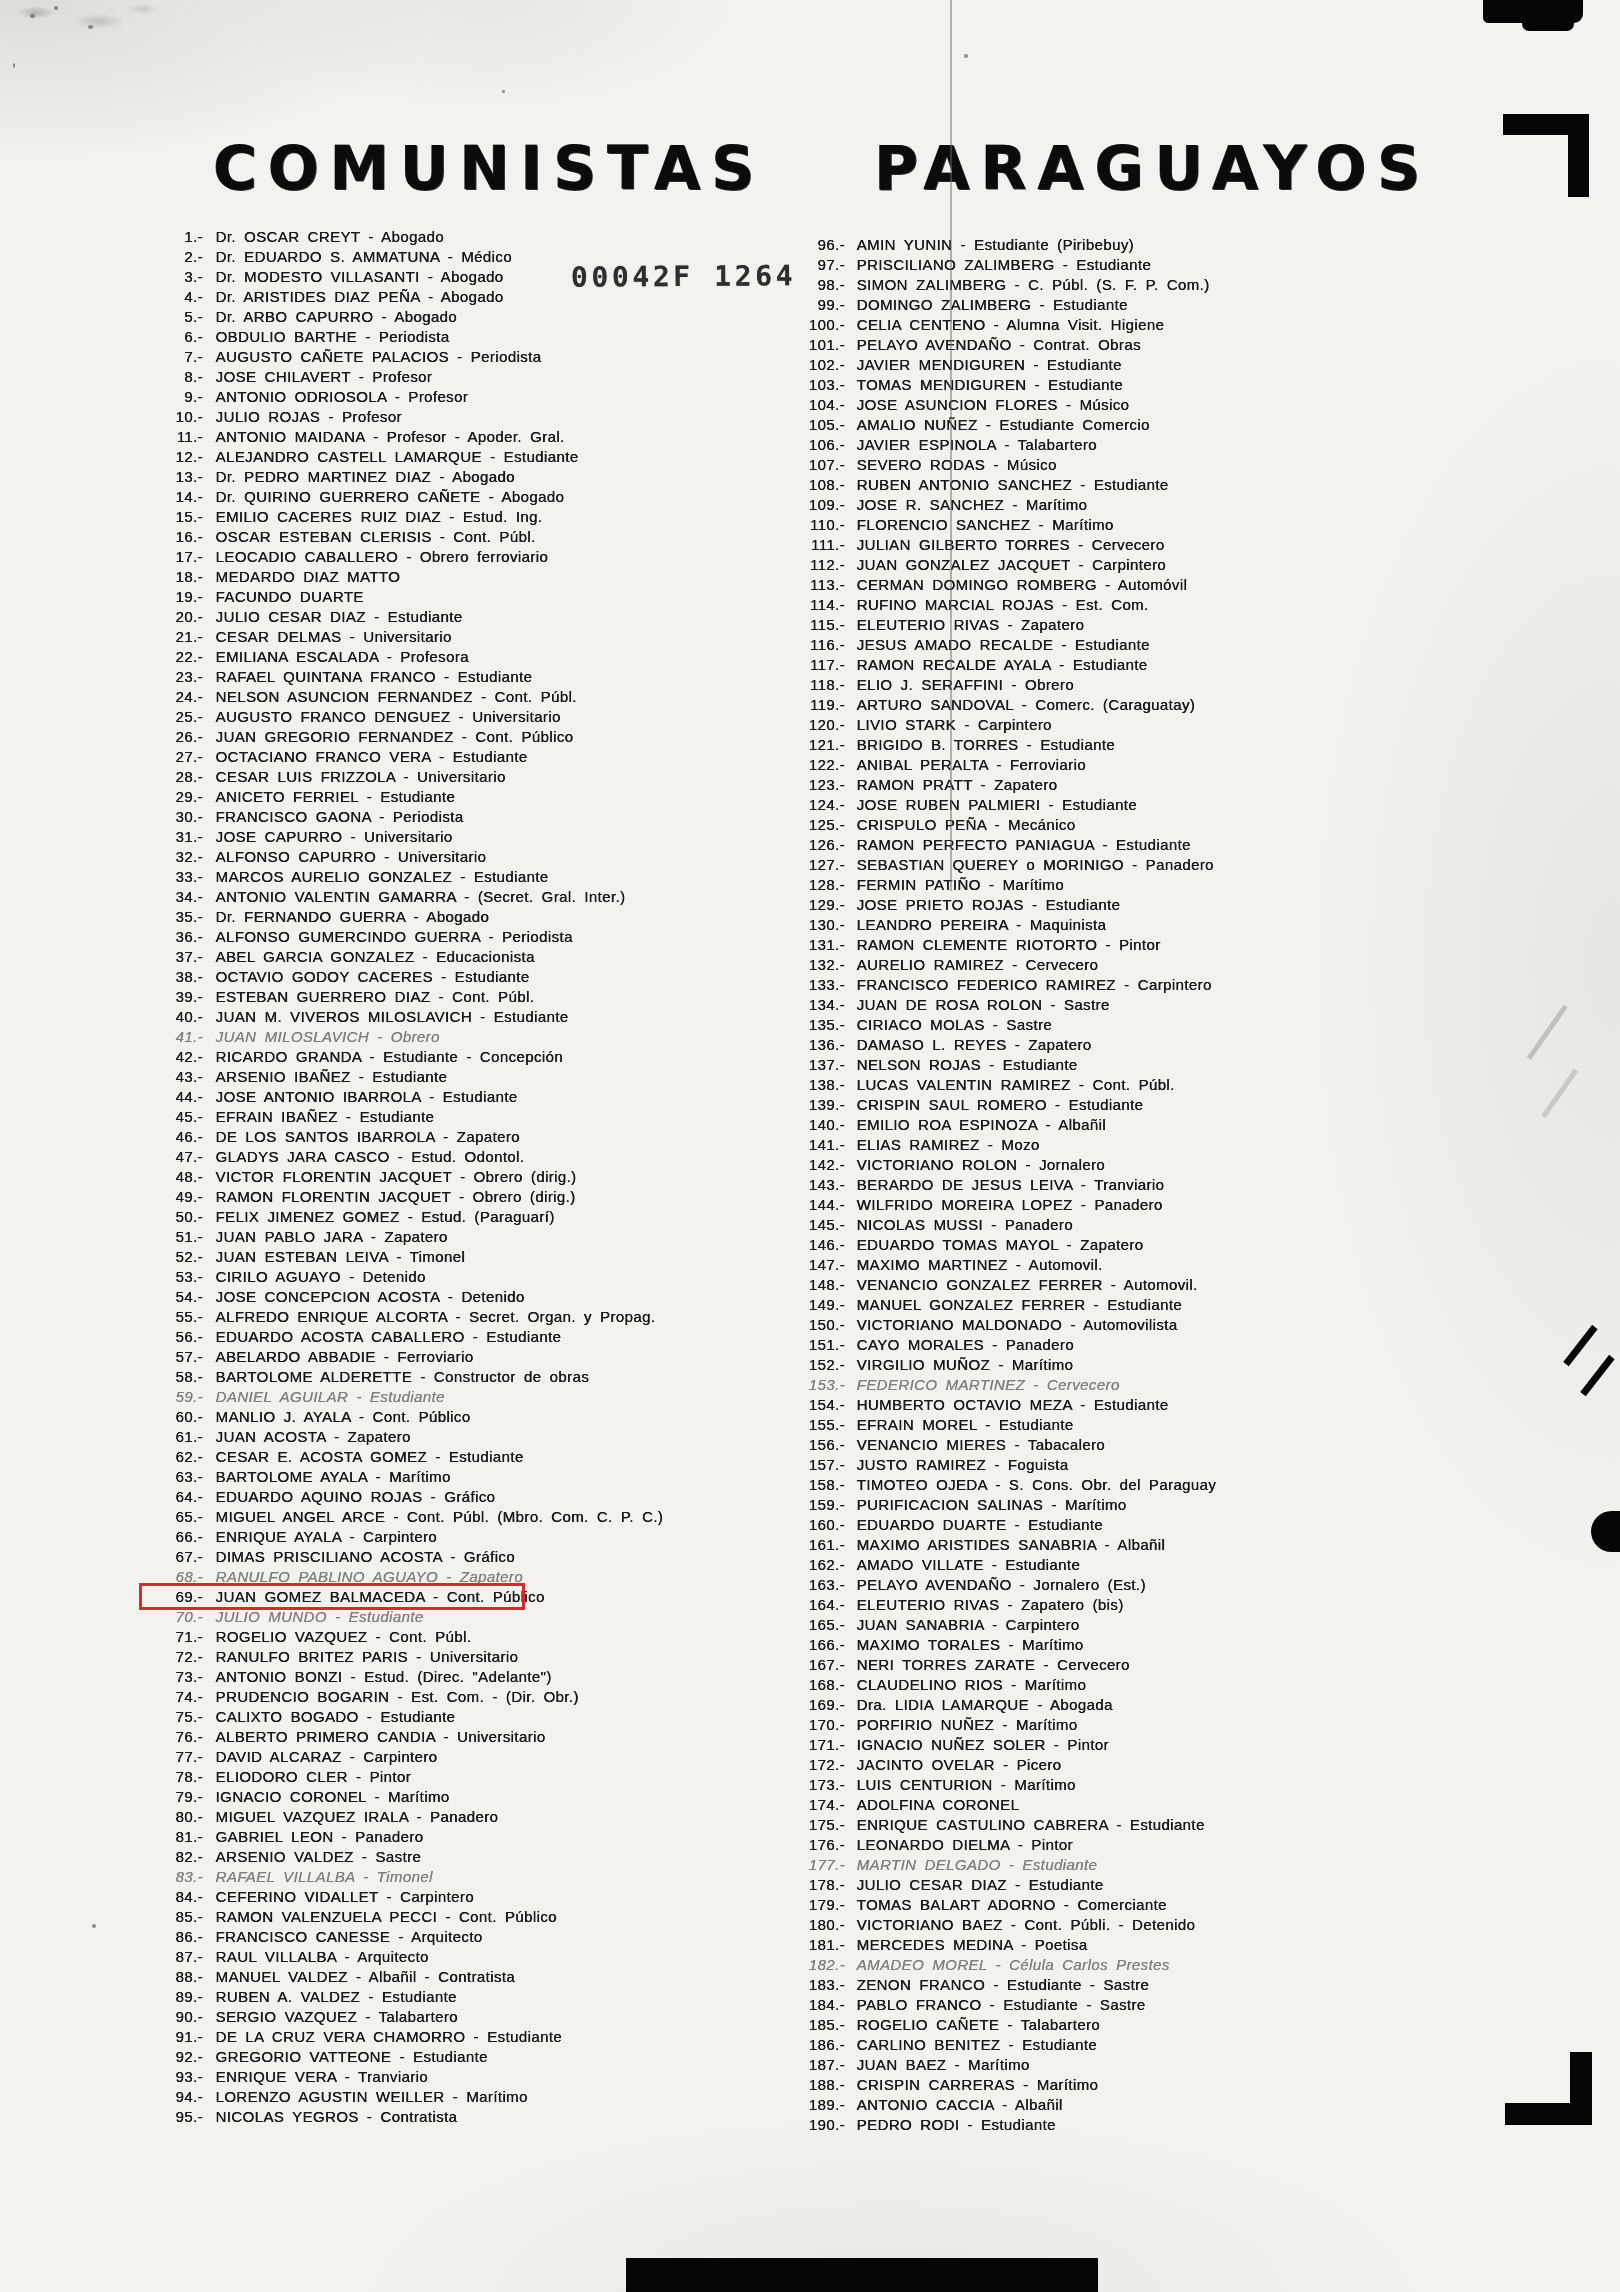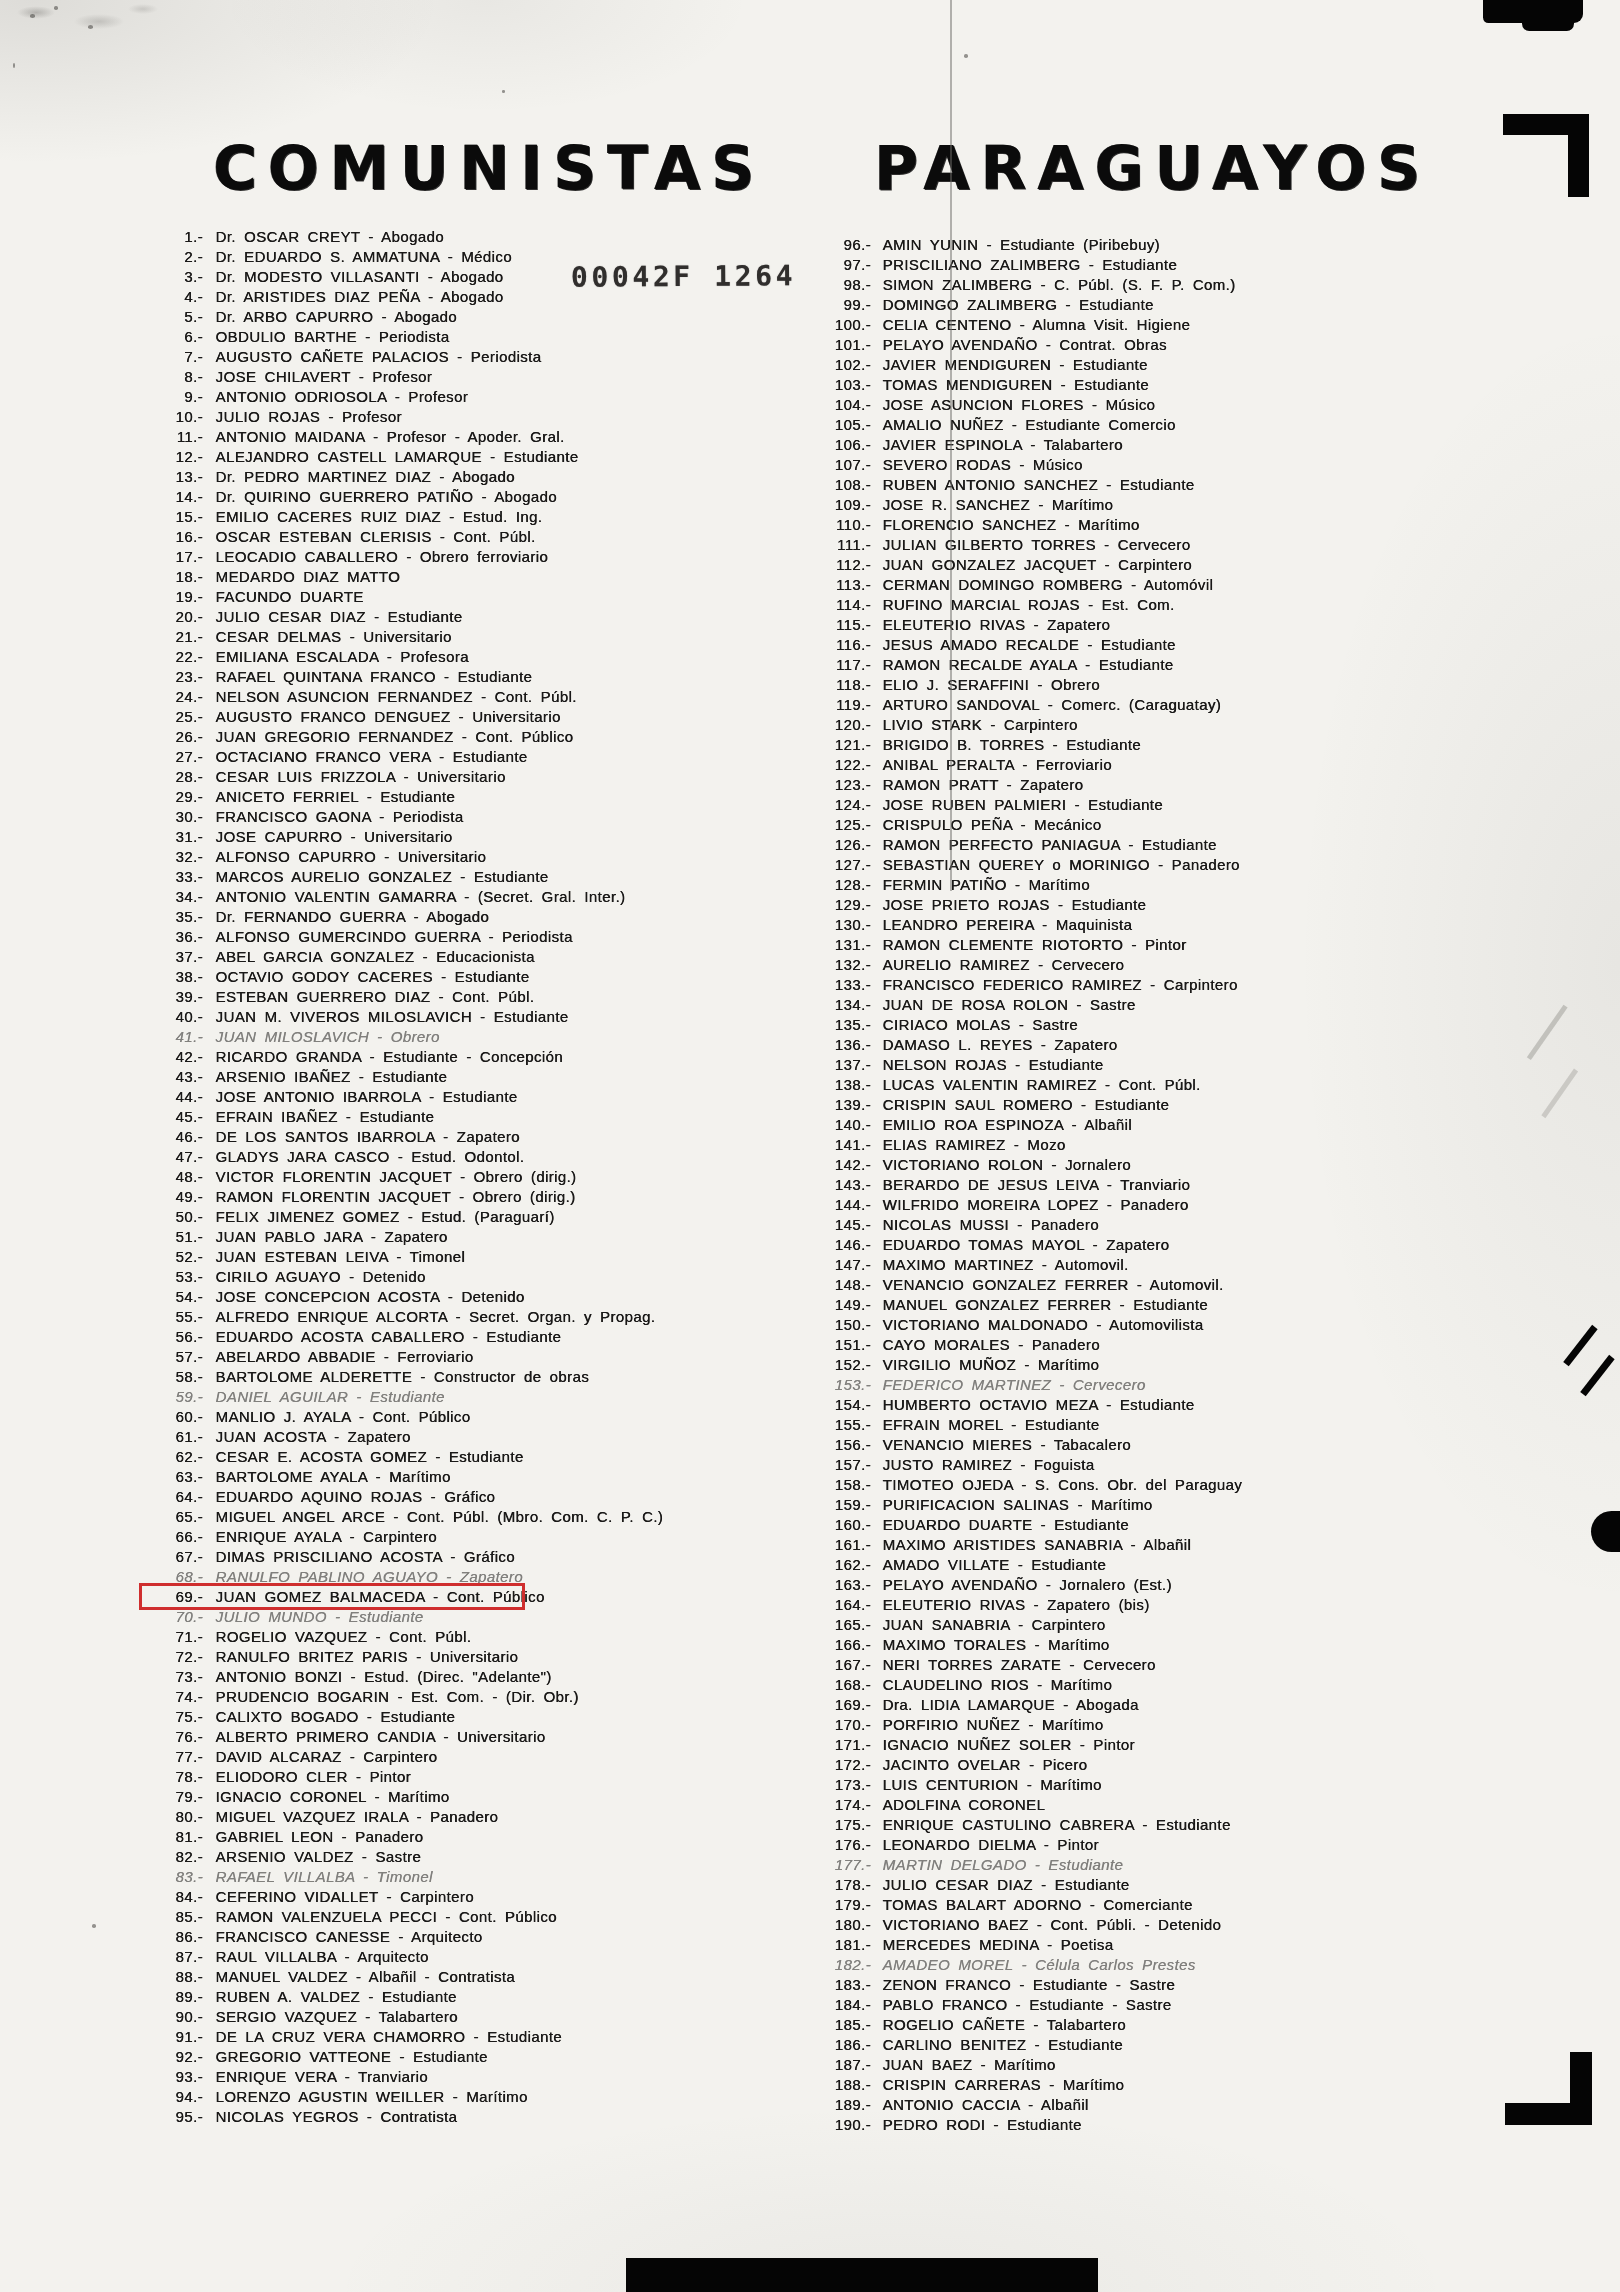--- a/index.html
+++ b/index.html
@@ -26,21 +26,21 @@
   }
   .stamp{
     position:absolute;left:571px;top:260px;
     font-family:"DejaVu Sans Mono",monospace;font-weight:bold;
     font-size:28px;letter-spacing:3.6px;color:rgba(35,33,32,.88);
     transform:rotate(-.4deg);
     text-shadow:0 0 0.9px rgba(35,33,32,.5);
   }
   .col{position:absolute;color:#1a1918;font-size:15px;letter-spacing:0.4px;word-spacing:3.6px;}
   .col-left{left:134px;top:227px;width:665px;}
-  .col-right{left:784px;top:235px;width:681px;}
+  .col-right{left:758px;top:235px;width:681px;}
   .row{display:flex;align-items:baseline;height:20px;line-height:20px;white-space:nowrap;
        text-shadow:0.3px 0 0 currentColor;}
   .num{flex:none;text-align:right;}
   .col-left .num{width:69px;padding-right:12.5px;}
   .col-right .num{width:87px;padding-right:11.6px;}
   .txt{flex:none;}
   .row.faded{opacity:.52;font-style:italic;}
   .row.hl{position:relative;}
   .row.hl::after{
     content:"";position:absolute;left:5.4px;top:-4.5px;width:380px;height:21.5px;
@@ -136,21 +136,21 @@
     <div class="row">
     <span class="num">12.-</span>
     <span class="txt">ALEJANDRO CASTELL LAMARQUE - Estudiante</span>
   </div>
     <div class="row">
     <span class="num">13.-</span>
     <span class="txt">Dr. PEDRO MARTINEZ DIAZ - Abogado</span>
   </div>
     <div class="row">
     <span class="num">14.-</span>
-    <span class="txt">Dr. QUIRINO GUERRERO PATIÑO - Abogado</span>
+    <span class="txt">Dr. QUIRINO GUERRERO CAÑETE - Abogado</span>
   </div>
     <div class="row">
     <span class="num">15.-</span>
     <span class="txt">EMILIO CACERES RUIZ DIAZ - Estud. Ing.</span>
   </div>
     <div class="row">
     <span class="num">16.-</span>
     <span class="txt">OSCAR ESTEBAN CLERISIS - Cont. Públ.</span>
   </div>
     <div class="row">

